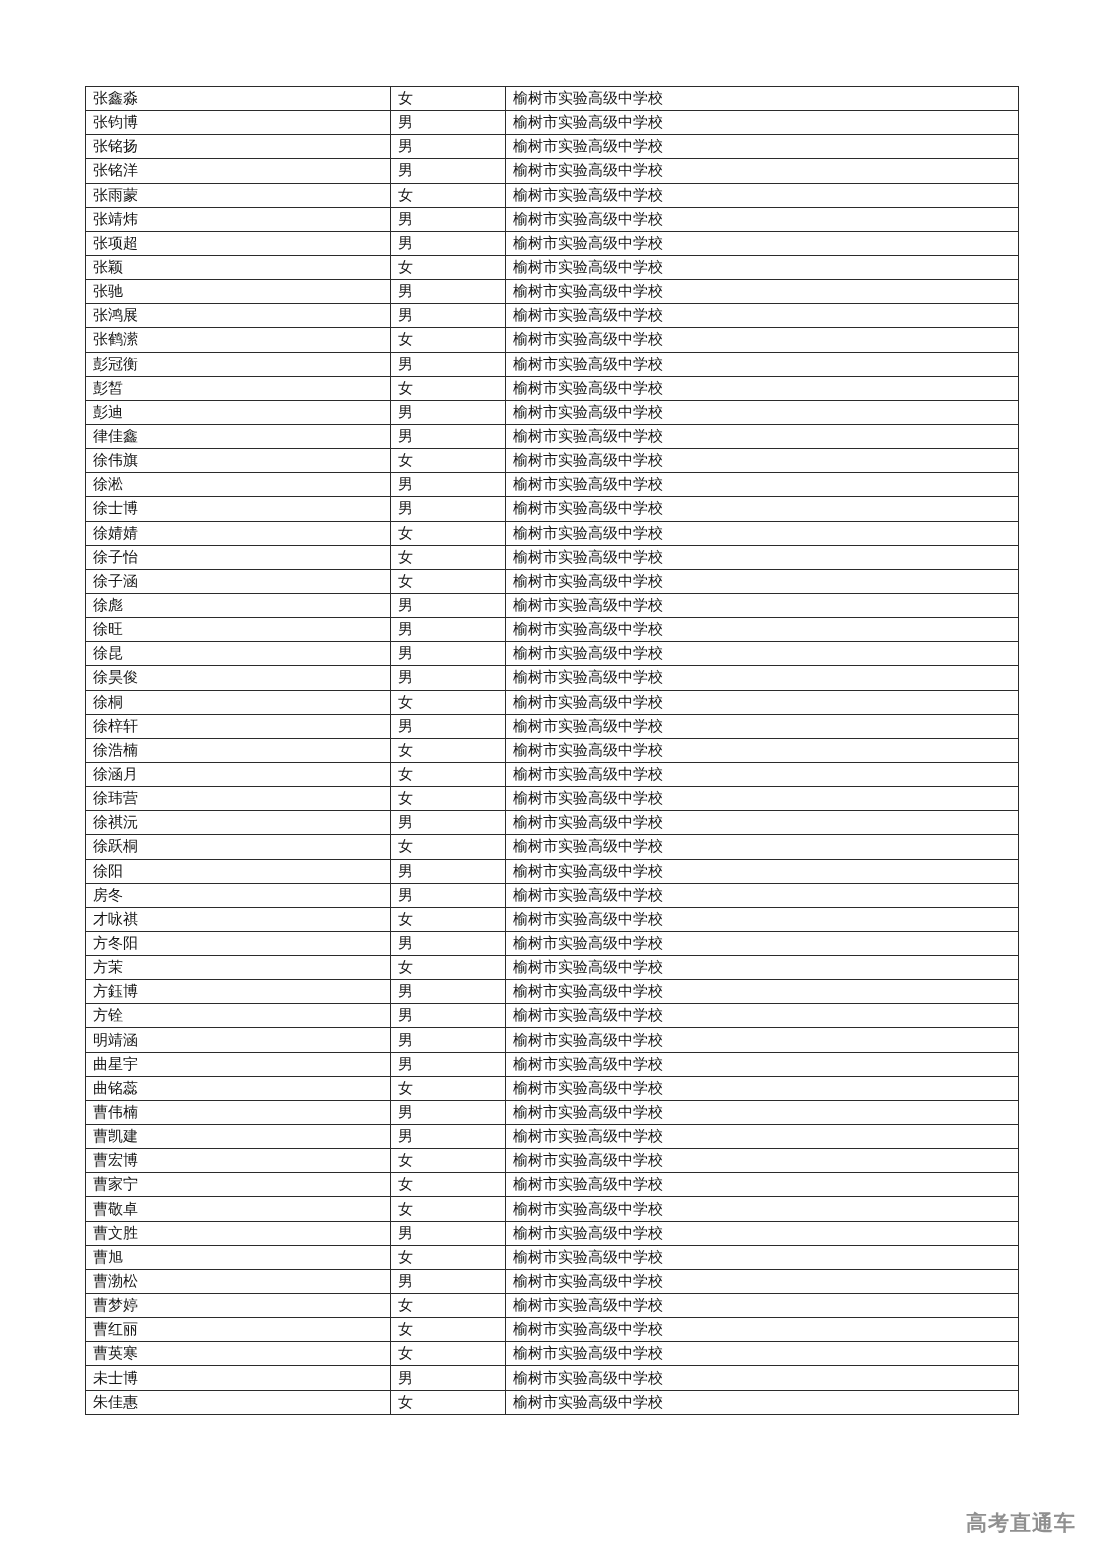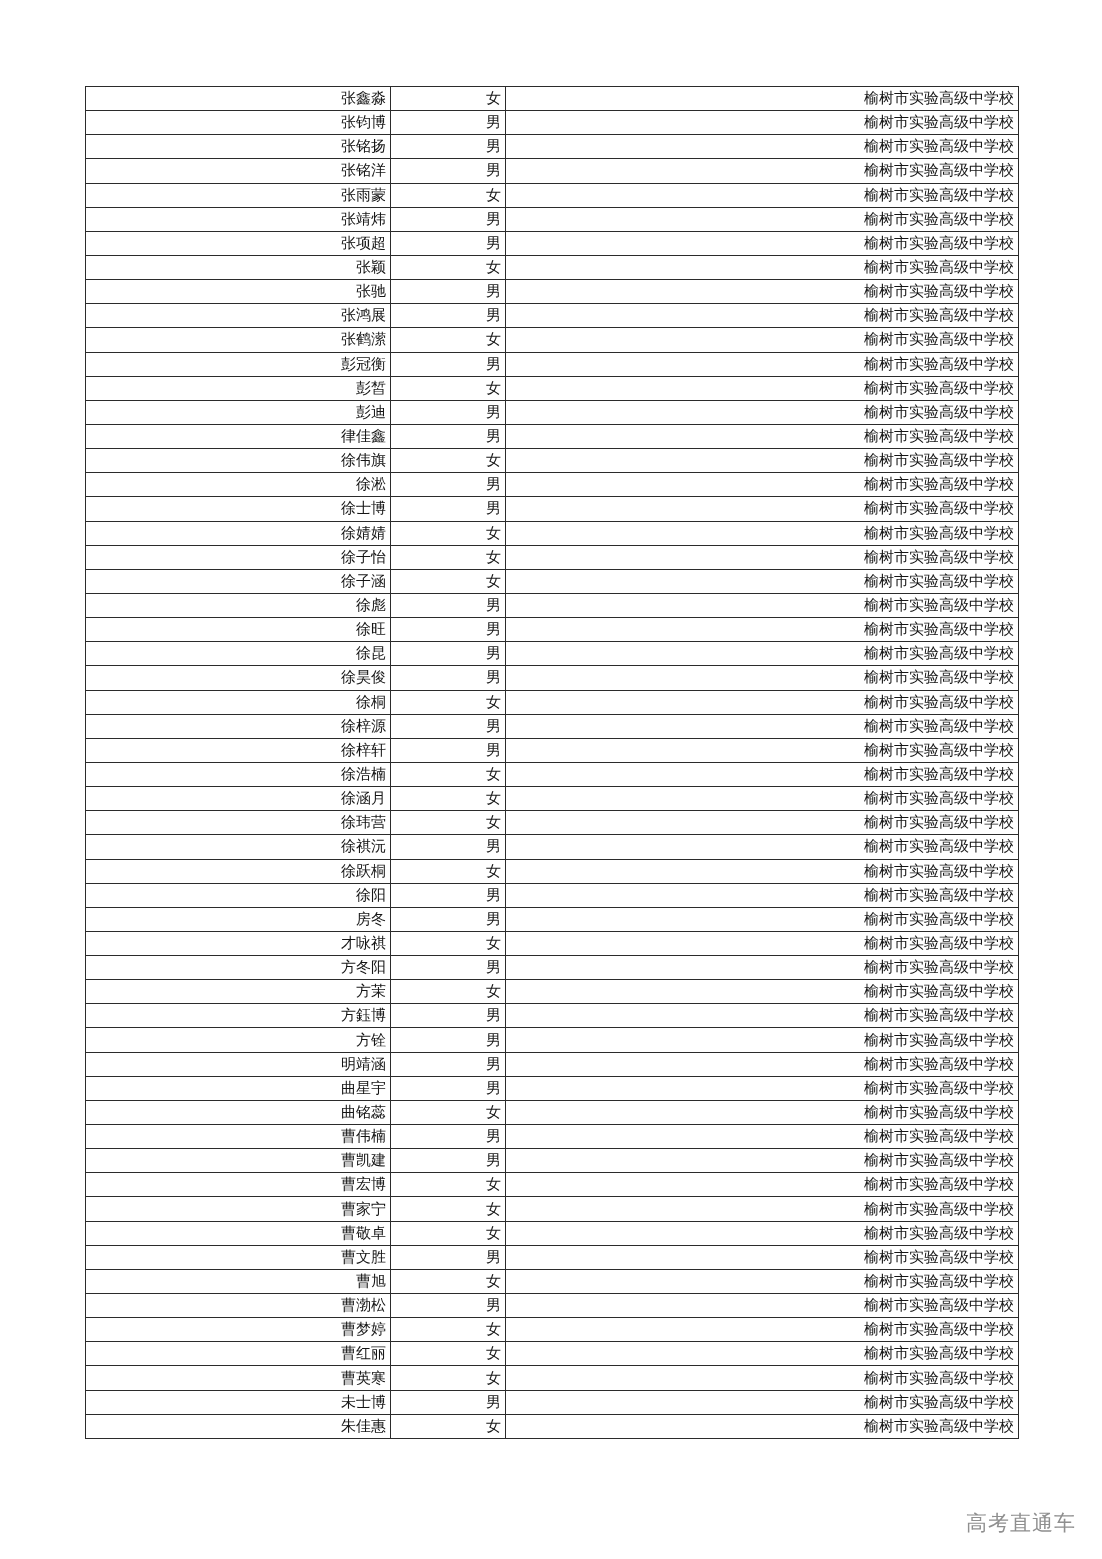--- a/index.html
+++ b/index.html
@@ -10,21 +10,20 @@
   body {
     width: 1102px;
     height: 1559px;
     position: relative;
     font-family: "Liberation Serif", "DejaVu Serif", serif;
   }
   .page {
     position: absolute;
     inset: 0;
     background: #ffffff;
-    text-align: right;
   }
   table.roster {
     position: absolute;
     left: 85px;
     top: 86px;
     width: 933px;
     border-collapse: collapse;
     table-layout: fixed;
   }
   table.roster td {
@@ -40,21 +39,21 @@
   }
   col.c-name   { width: 305px; }
   col.c-gender { width: 115px; }
   col.c-school { width: 513px; }
   .watermark {
     position: absolute;
     right: 26px;
     bottom: 22px;
     font-family: "Liberation Sans", "DejaVu Sans", sans-serif;
     font-size: 21px;
-    font-weight: 400;
+    font-weight: 700;
     color: #8f8f8f;
     letter-spacing: 1px;
   }
 </style>
 </head>
 <body>
 
 <div class="page">
 
   <table class="roster">
@@ -188,25 +187,20 @@
           <td>徐昊俊</td>
           <td>男</td>
           <td>榆树市实验高级中学校</td>
         </tr>
         <tr>
           <td>徐桐</td>
           <td>女</td>
           <td>榆树市实验高级中学校</td>
         </tr>
         <tr>
-          <td>徐梓源</td>
-          <td>男</td>
-          <td>榆树市实验高级中学校</td>
-        </tr>
-        <tr>
           <td>徐梓轩</td>
           <td>男</td>
           <td>榆树市实验高级中学校</td>
         </tr>
         <tr>
           <td>徐浩楠</td>
           <td>女</td>
           <td>榆树市实验高级中学校</td>
         </tr>
         <tr>

